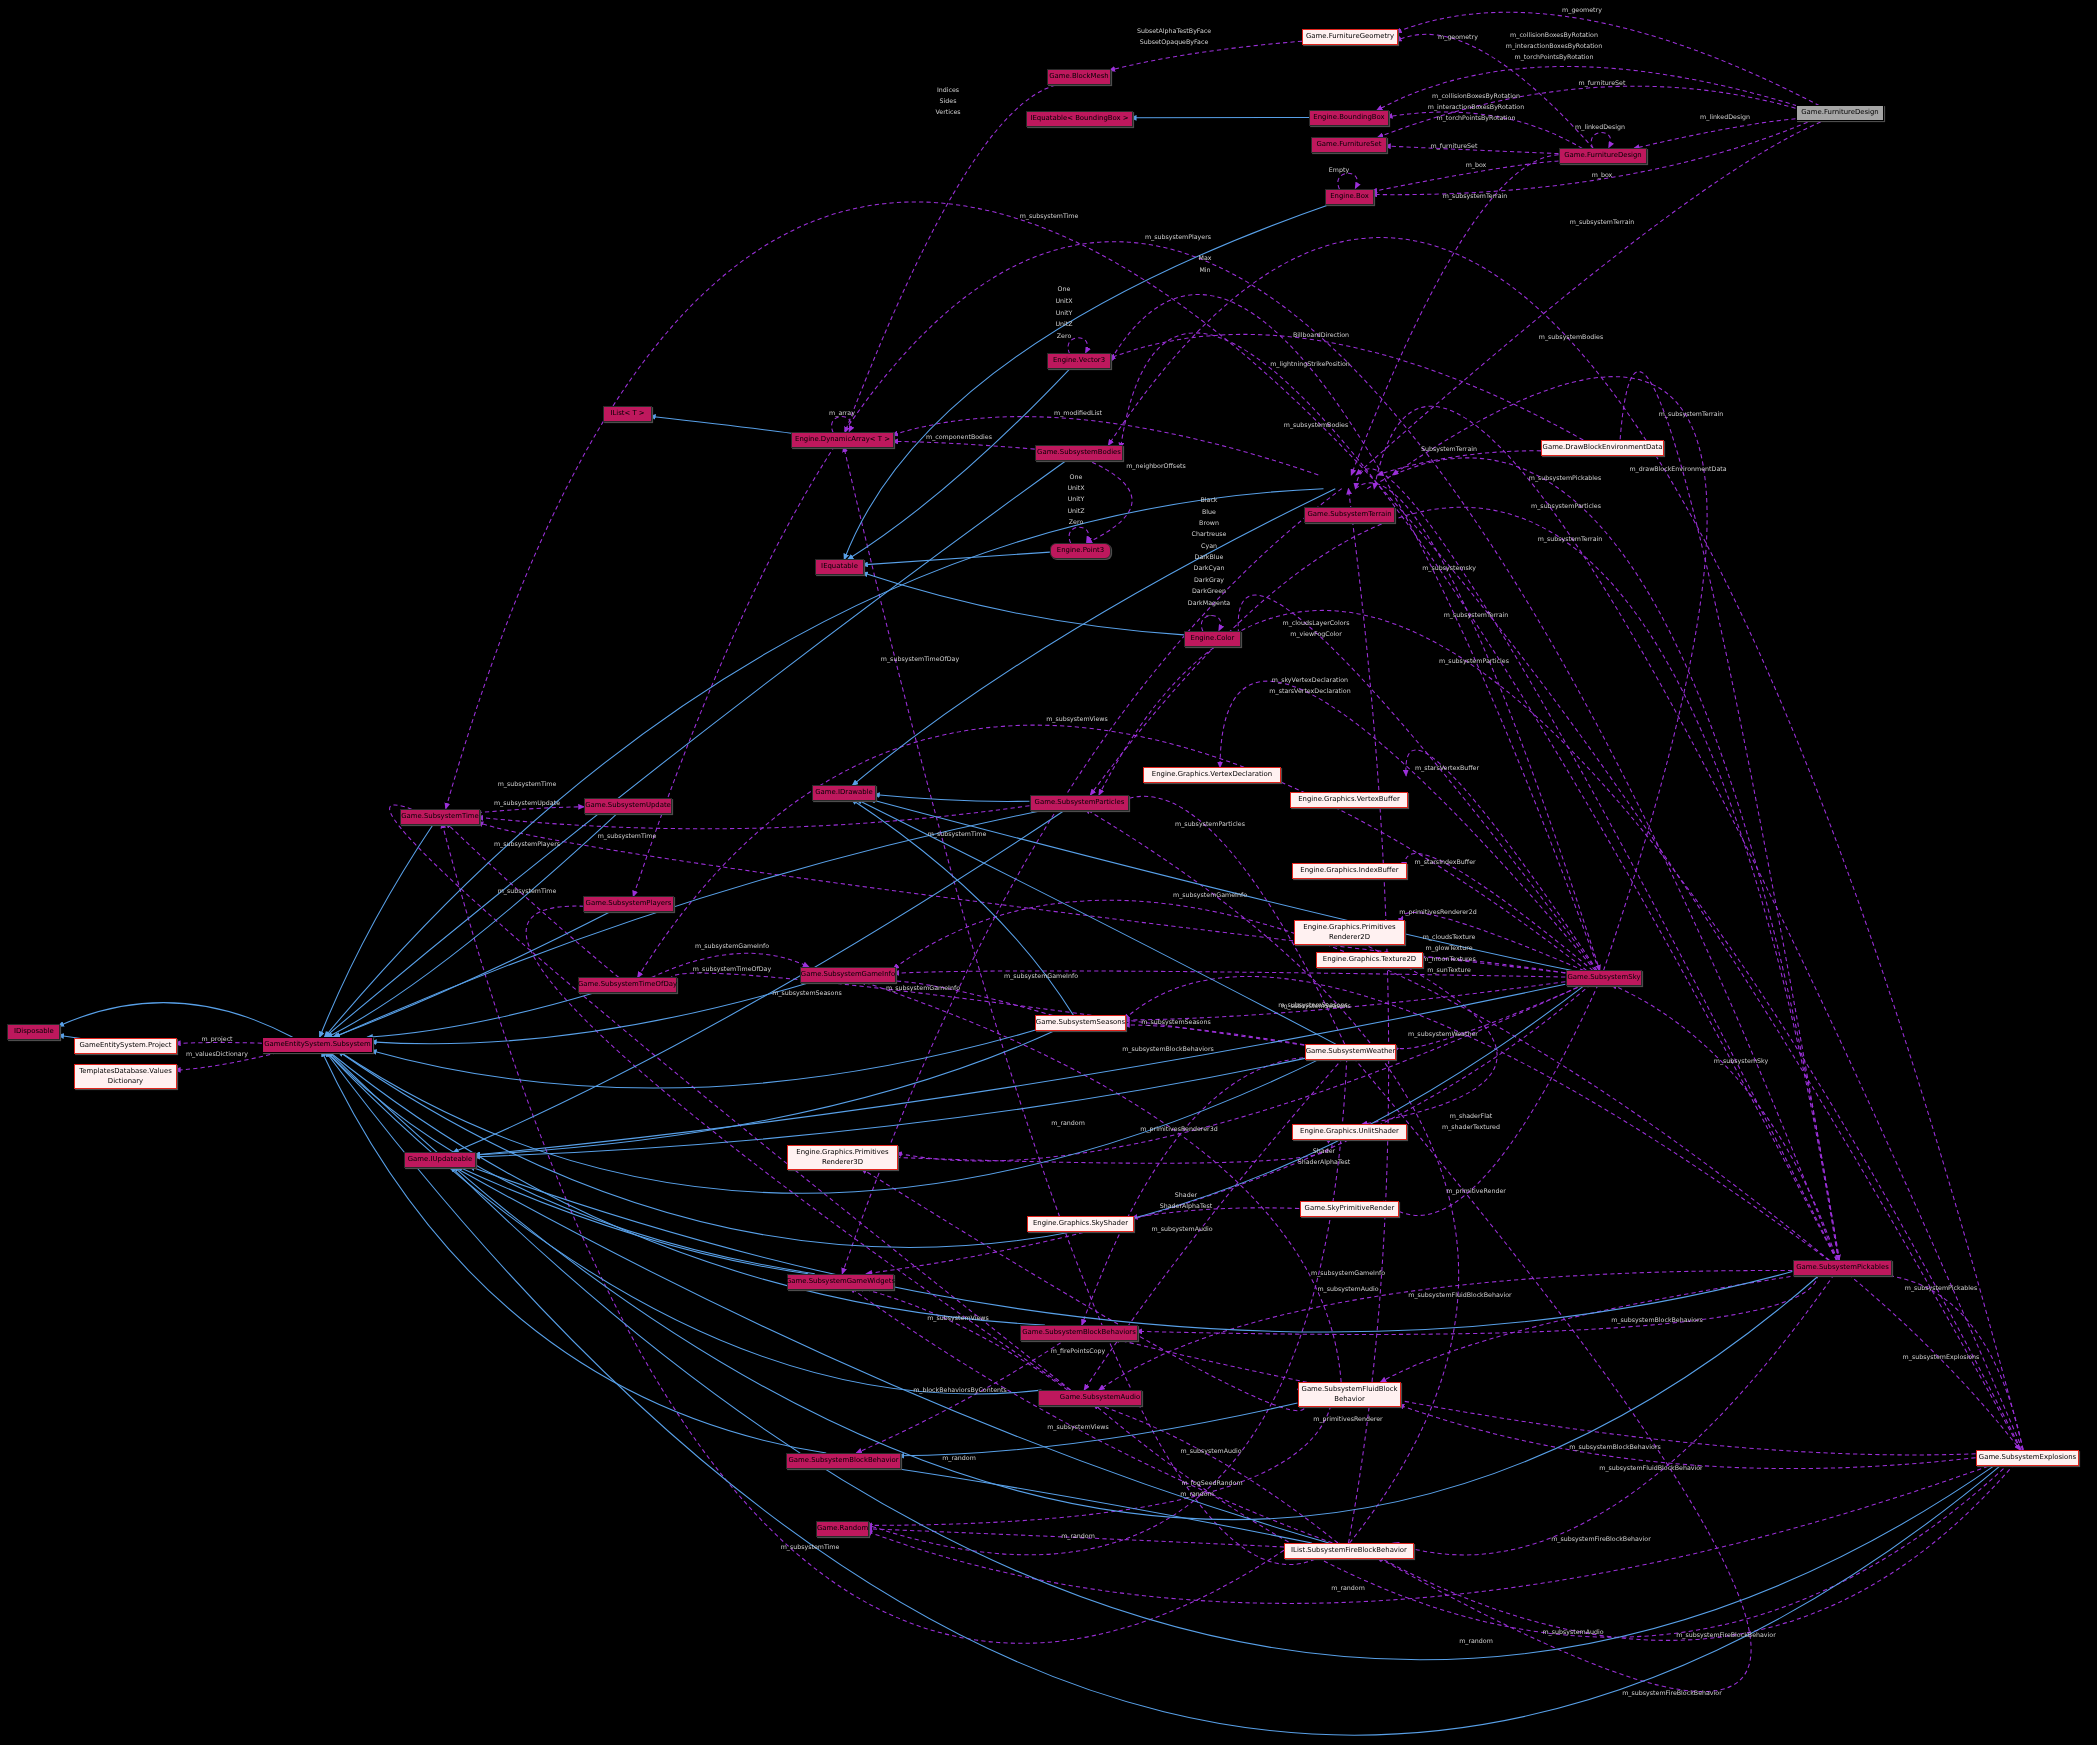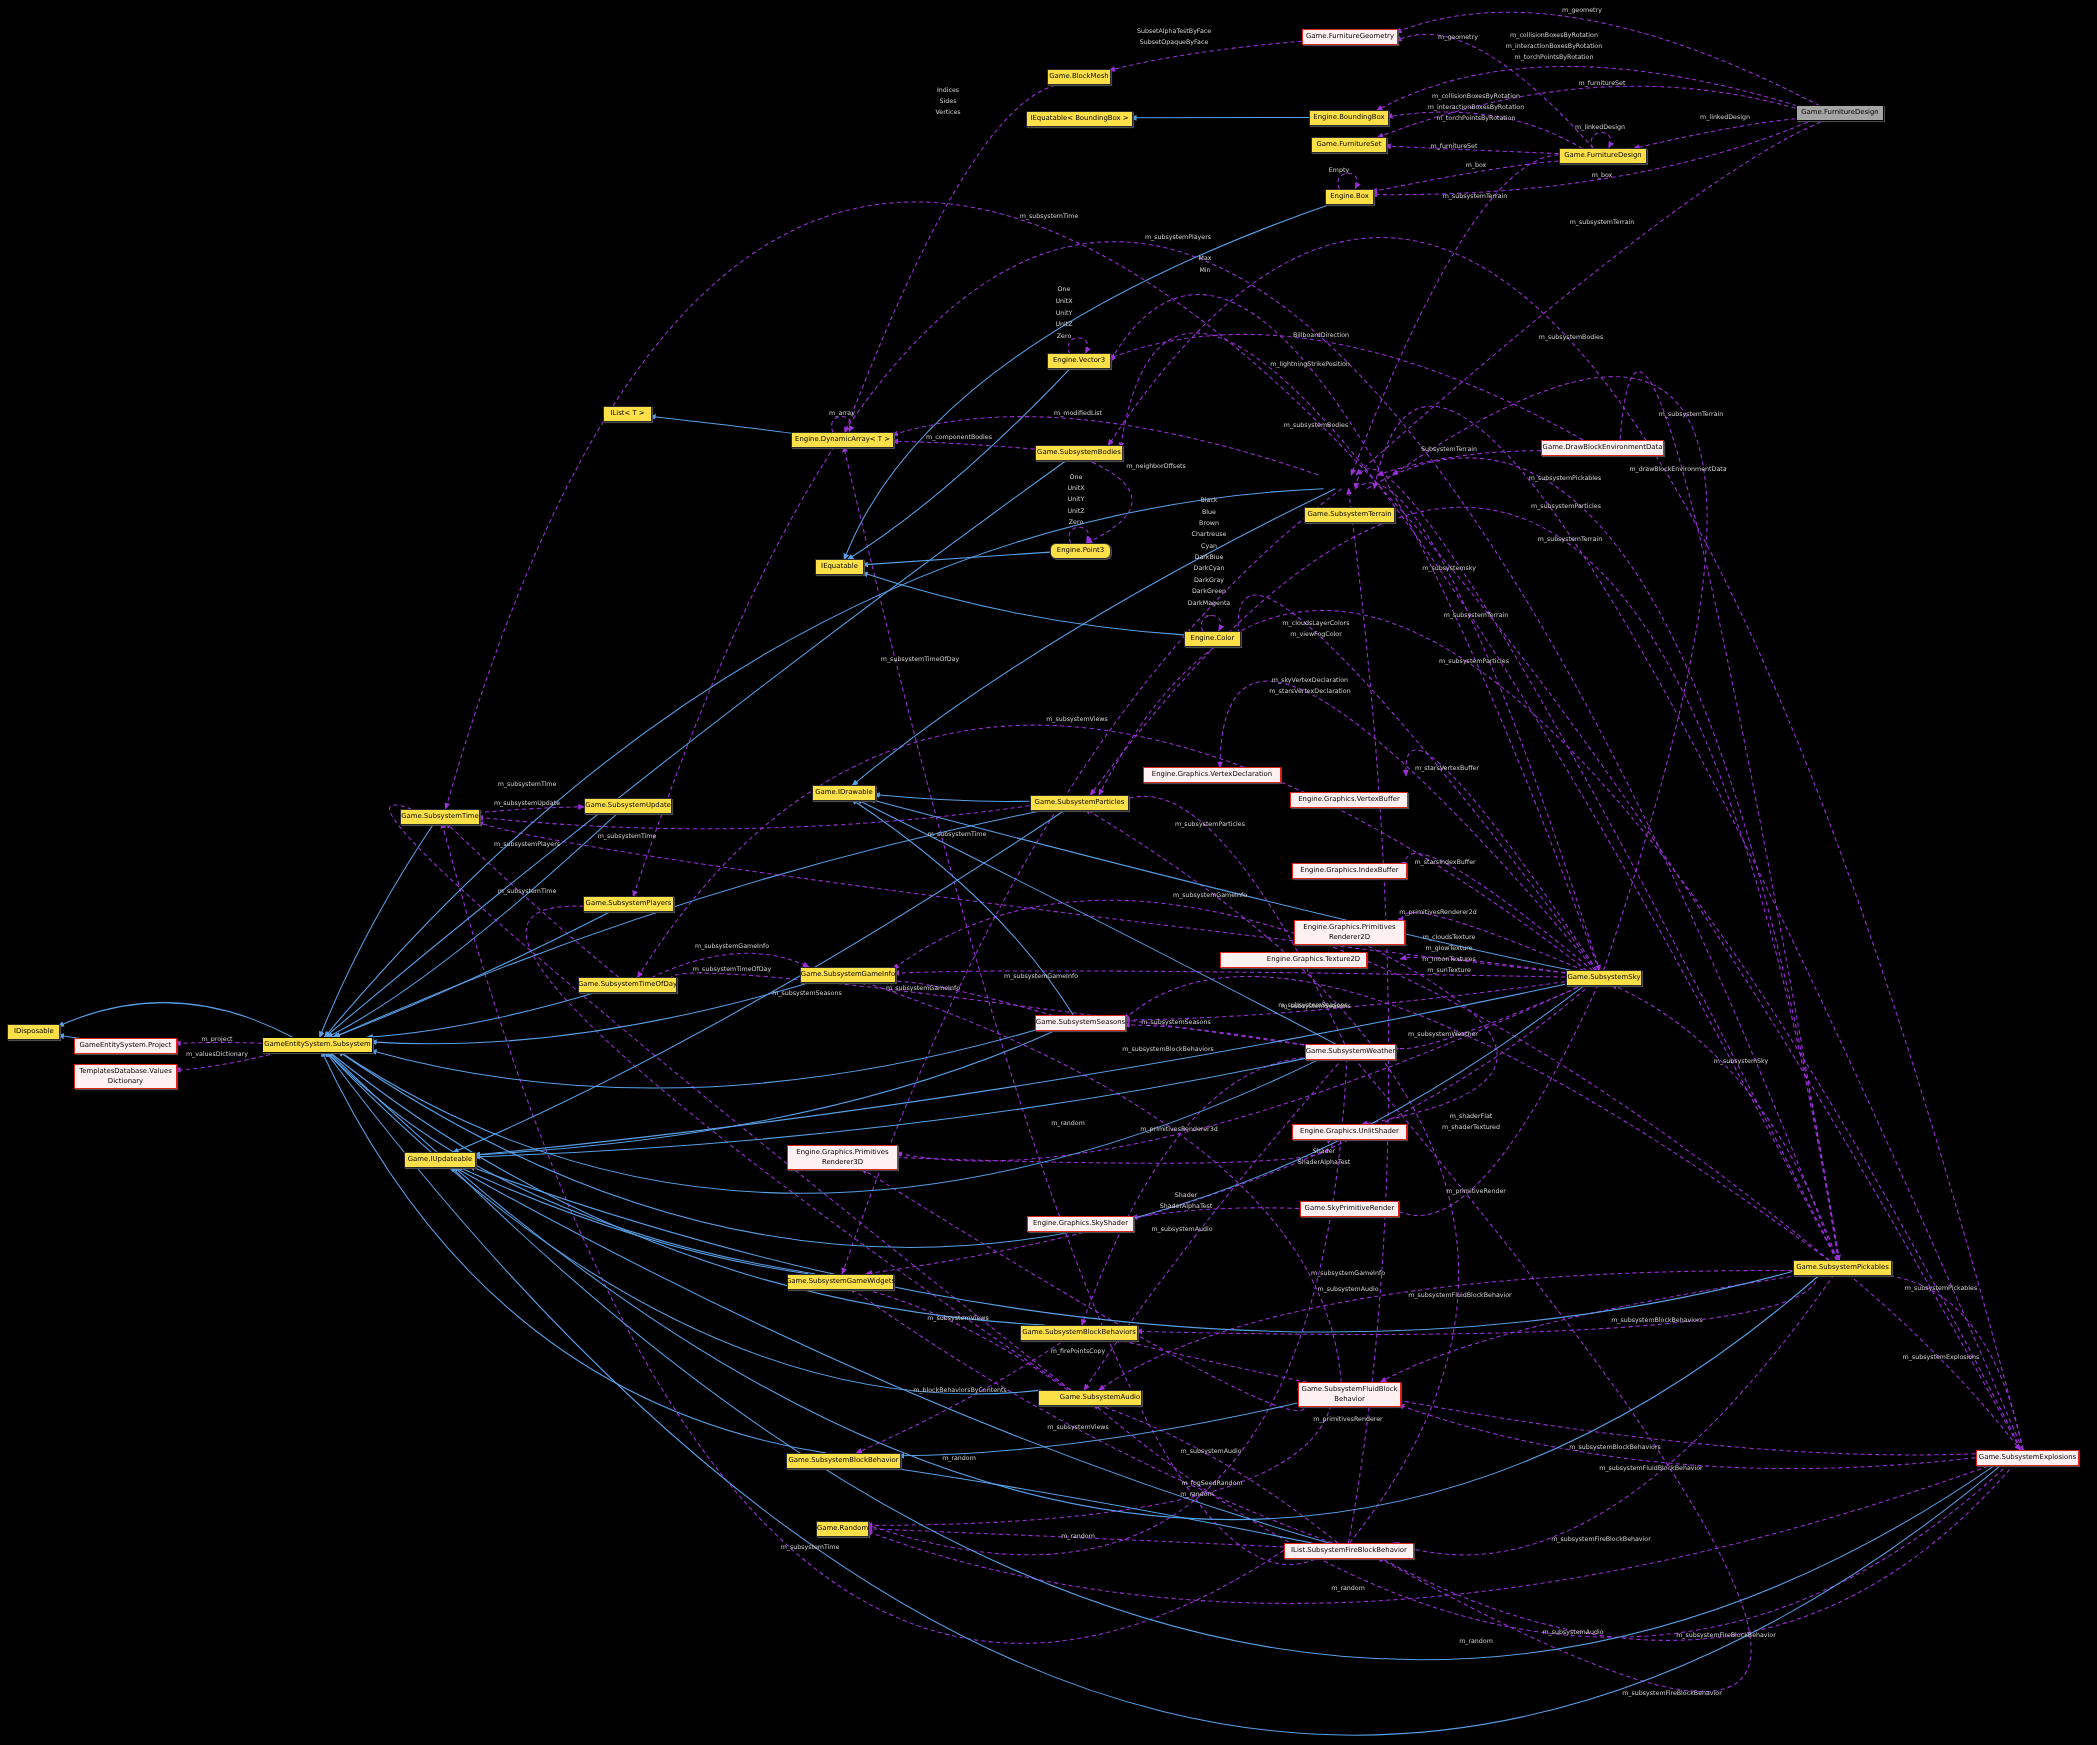--- a/index.html
+++ b/index.html
@@ -1,20 +1,20 @@
 <!DOCTYPE html>
 <html style="font-size:8.5px"><head>
 <meta charset="utf-8">
 <style>
   html,body{margin:0;padding:0;background:#000;}
   #canvas{position:relative;width:2097px;height:1746px;background:#000;overflow:hidden;
           font-family:"DejaVu Sans","Liberation Sans",sans-serif;}
   #edges{position:absolute;left:0;top:0;width:100%;height:100%;}
   .node{position:absolute;display:flex;align-items:center;justify-content:center;text-align:center;
-        background:#fde047;border:0.5px solid #2a2a2a;color:#000;font-size:6.9px;line-height:1.35;
+        background:#be185d;border:0.5px solid #2a2a2a;color:#000;font-size:6.9px;line-height:1.35;
         box-shadow:1.1px 1.1px 0 #4d4d4d;white-space:pre-line;z-index:3;cursor:pointer;}
   .node.red{border:1.1px solid #e0241c;background:#fff1f1;}
   .node.gray{background:#a5a5a5;border:0.5px solid #000;}
   .node.hub{border:0.8px solid #000;}
   .elabel{position:absolute;color:#cfcfcf;font-size:6.3px;line-height:1.75;text-align:center;
           transform:translate(-50%,-50%);white-space:pre-line;z-index:2;pointer-events:none;}
 </style>
 </head>
 <body>
 
@@ -186,21 +186,21 @@
       <div class="node" style="left: 815px; top: 559px; width: 47px; height: 13.8px;">IEquatable</div>
       <div class="node" style="left: 1050px; top: 543px; width: 59px; height: 13.8px; border-radius: 6px;">Engine.Point3</div>
       <div class="node" style="left: 1184px; top: 631px; width: 55px; height: 13.8px;">Engine.Color</div>
       <div class="node" style="left: 812px; top: 785px; width: 62px; height: 13.8px;">Game.IDrawable</div>
       <div class="node red" style="left: 1143px; top: 767px; width: 136px; height: 13.8px;">Engine.Graphics.VertexDeclaration</div>
       <div class="node red" style="left: 1290px; top: 792px; width: 116px; height: 13.8px;">Engine.Graphics.VertexBuffer</div>
       <div class="node" style="left: 1030px; top: 795px; width: 97px; height: 13.8px;">Game.SubsystemParticles</div>
       <div class="node red" style="left: 1292px; top: 863px; width: 113px; height: 13.8px;">Engine.Graphics.IndexBuffer</div>
       <div class="node red" style="left: 1294px; top: 920px; width: 109px; height: 23px;">Engine.Graphics.Primitives
 Renderer2D</div>
-      <div class="node red" style="left: 1220px; top: 952px; width: 105px; height: 13.8px; padding-left: 40px;">Engine.Graphics.Texture2D</div>
+      <div class="node red" style="left: 1316px; top: 952px; width: 105px; height: 13.8px;">Engine.Graphics.Texture2D</div>
       <div class="node" style="left: 1566px; top: 970px; width: 74px; height: 13.8px;">Game.SubsystemSky</div>
       <div class="node" style="left: 400px; top: 809px; width: 78px; height: 13.8px;">Game.SubsystemTime</div>
       <div class="node" style="left: 584px; top: 798px; width: 86px; height: 13.8px;">Game.SubsystemUpdate</div>
       <div class="node" style="left: 583px; top: 896px; width: 89px; height: 13.8px;">Game.SubsystemPlayers</div>
       <div class="node" style="left: 578px; top: 977px; width: 97px; height: 13.8px;">Game.SubsystemTimeOfDay</div>
       <div class="node" style="left: 800px; top: 967px; width: 94px; height: 13.8px;">Game.SubsystemGameInfo</div>
       <div class="node red" style="left: 1035px; top: 1015px; width: 89px; height: 13.8px;">Game.SubsystemSeasons</div>
       <div class="node red" style="left: 1305px; top: 1044px; width: 89px; height: 13.8px;">Game.SubsystemWeather</div>
       <div class="node" style="left: 7.4px; top: 1024px; width: 51px; height: 13.8px;">IDisposable</div>
       <div class="node red" style="left: 74px; top: 1038px; width: 101px; height: 13.8px;">GameEntitySystem.Project</div>

